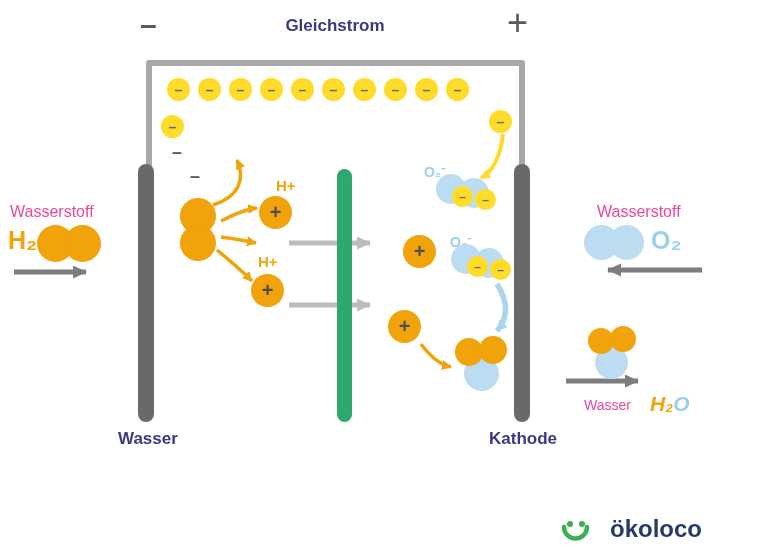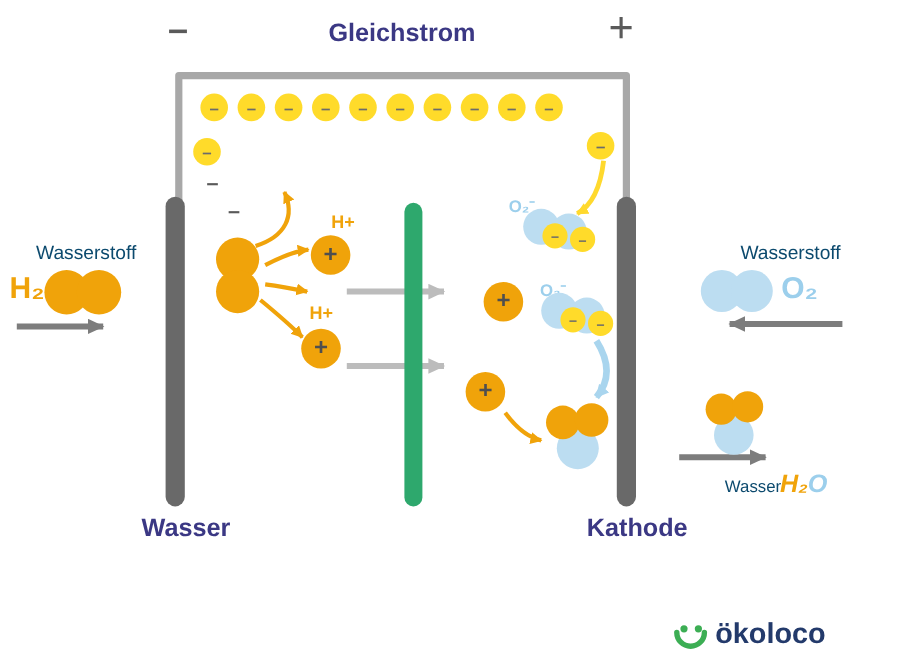--- a/index.html
+++ b/index.html
@@ -6,28 +6,28 @@
   .diagram{position:relative;width:768px;height:554px;background:#ffffff;overflow:hidden;}
   .wires{position:absolute;left:0;top:0;pointer-events:none;}
   .txt{position:absolute;white-space:nowrap;}
   .circle{position:absolute;border-radius:50%;display:flex;align-items:center;justify-content:center;box-sizing:border-box;}
   .electron{width:23px;height:23px;background:#FFDB2A;color:#6b6b6b;font-size:14px;font-weight:bold;}
   .plus-ion{width:33px;height:33px;background:#F0A30A;color:#4f4f4f;font-size:20px;font-weight:bold;}
   .orange{background:#F0A30A;}
   .blue{background:#BCDDF1;}
   .electrode{position:absolute;width:16px;height:258px;top:164px;background:#696969;border-radius:9px;}
   .membrane{position:absolute;width:15px;height:253px;top:169px;left:337px;background:#2EA86D;border-radius:8px;}
-  .lbl-navy{position:absolute;font-weight:bold;font-size:21px;color:#3B3884;}
-  .lbl-gray{position:absolute;font-size:16px;color:#0c4a6e;margin-left:20px;}
+  .lbl-navy{position:absolute;font-weight:bold;font-size:17px;color:#3B3884;}
+  .lbl-gray{position:absolute;font-size:16px;color:#ec4899;}
   .free-minus{position:absolute;font-size:18px;font-weight:bold;color:#5a5a5a;}
   .terminal{position:absolute;color:#5a5a5a;font-weight:bold;}
   .c-orange{color:#F0A30A;}
   .c-blue{color:#9CCFEC;}
   .formula{position:absolute;font-weight:bold;}
-  .logo{position:absolute;left:560px;top:514px;display:flex;align-items:center;gap:6px;}
+  .logo{position:absolute;left:560px;top:514px;display:flex;align-items:center;gap:20px;}
   .logo-text{font-size:24px;font-weight:bold;color:#233A6B;}
 </style>
 </head>
 <body>
 
 <div class="diagram">
 
   <svg class="wires" width="768" height="554">
     <defs>
       <marker id="mDark" markerUnits="userSpaceOnUse" markerWidth="16" markerHeight="14" refX="13" refY="6.5" orient="auto">

